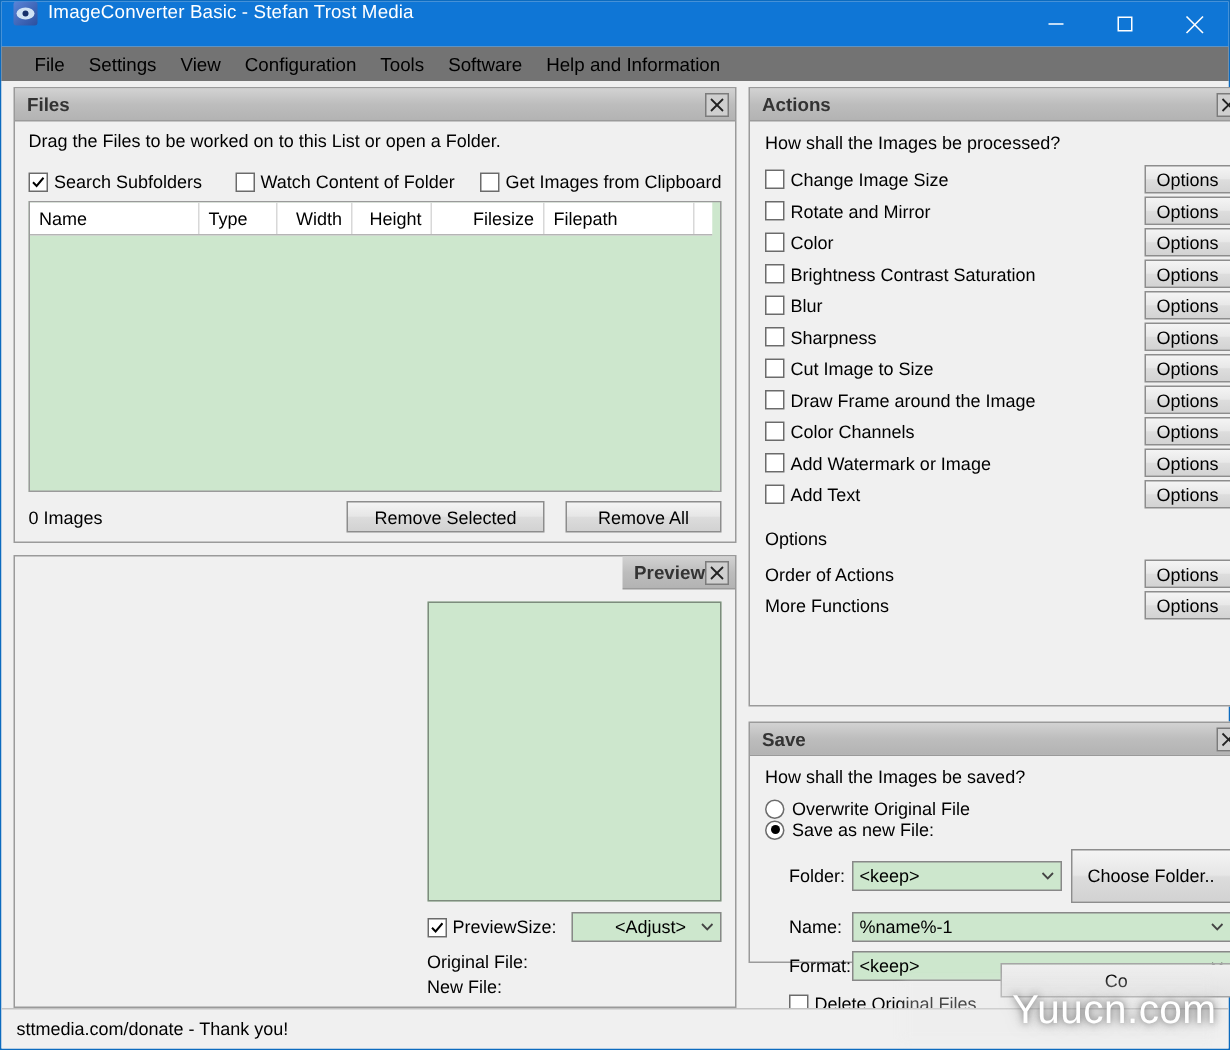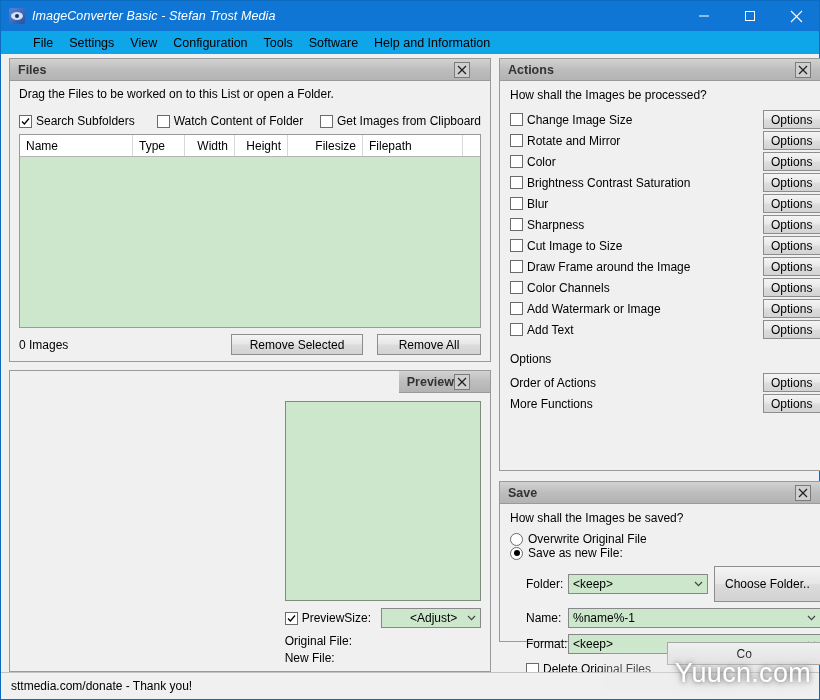--- a/index.html
+++ b/index.html
@@ -26,24 +26,23 @@
     background: #f0f0f0;
     display: flex;
     flex-direction: column;
   }
 
   
   .titlebar {
     height: 30px;
     background: #0f76d6;
     display: flex;
-    align-items: center;
+    align-items: flex-start;
     flex: none;
     position: relative;
-    font-style: italic;
   }
   .title-icon {
     width: 16px; height: 16px;
     margin-left: 8px;
     margin-right: 7px;
     border-radius: 2px;
     background: linear-gradient(135deg,#5a84d8 0%, #2b4f9e 100%);
     position: relative;
     overflow: hidden;
     flex: none;
@@ -81,24 +80,24 @@
     display: flex;
     align-items: center;
     justify-content: center;
     color: #ffffff;
   }
   .win-btn svg { display: block; }
 
   
   .menubar {
     height: 23px;
-    background: #0ea5e9;
-    display: flex;
-    align-items: center;
-    padding-left: 24px;
+    background: #737373;
+    display: flex;
+    align-items: center;
+    padding-left: 14px;
     flex: none;
     font-size: 12.5px;
   }
   .menu-item {
     padding: 2px 8px;
     white-space: nowrap;
     color: #000;
   }
 
   
@@ -133,21 +132,21 @@
     flex-direction: column;
     box-sizing: border-box;
     min-height: 0;
   }
   .panel-head {
     height: 21px;
     background: linear-gradient(to bottom, #d2d2d2 0%, #bdbdbd 50%, #b3b3b3 100%);
     border-bottom: 1px solid #9a9a9a;
     display: flex;
     align-items: center;
-    padding: 0 20px 0 8px;
+    padding: 0 4px 0 8px;
     flex: none;
   }
   .panel-title {
     font-weight: bold;
     font-size: 12.5px;
     color: #333333;
     flex: 1;
   }
   .panel-close {
     width: 14px; height: 14px;
@@ -236,21 +235,21 @@
     border-radius: 50%;
     background: #000;
   }
 
   
   .filelist {
     border: 1px solid #9a9a9a;
     background: #cde7cd;
     flex: 1;
     display: flex;
-    flex-direction: column;
+    flex-direction: row;
     min-height: 0;
     margin-top: 6px;
   }
   .lvhead {
     height: 21px;
     display: flex;
     background: #ffffff;
     border-bottom: 1px solid #b5b5b5;
     flex: none;
     font-size: 12px;

